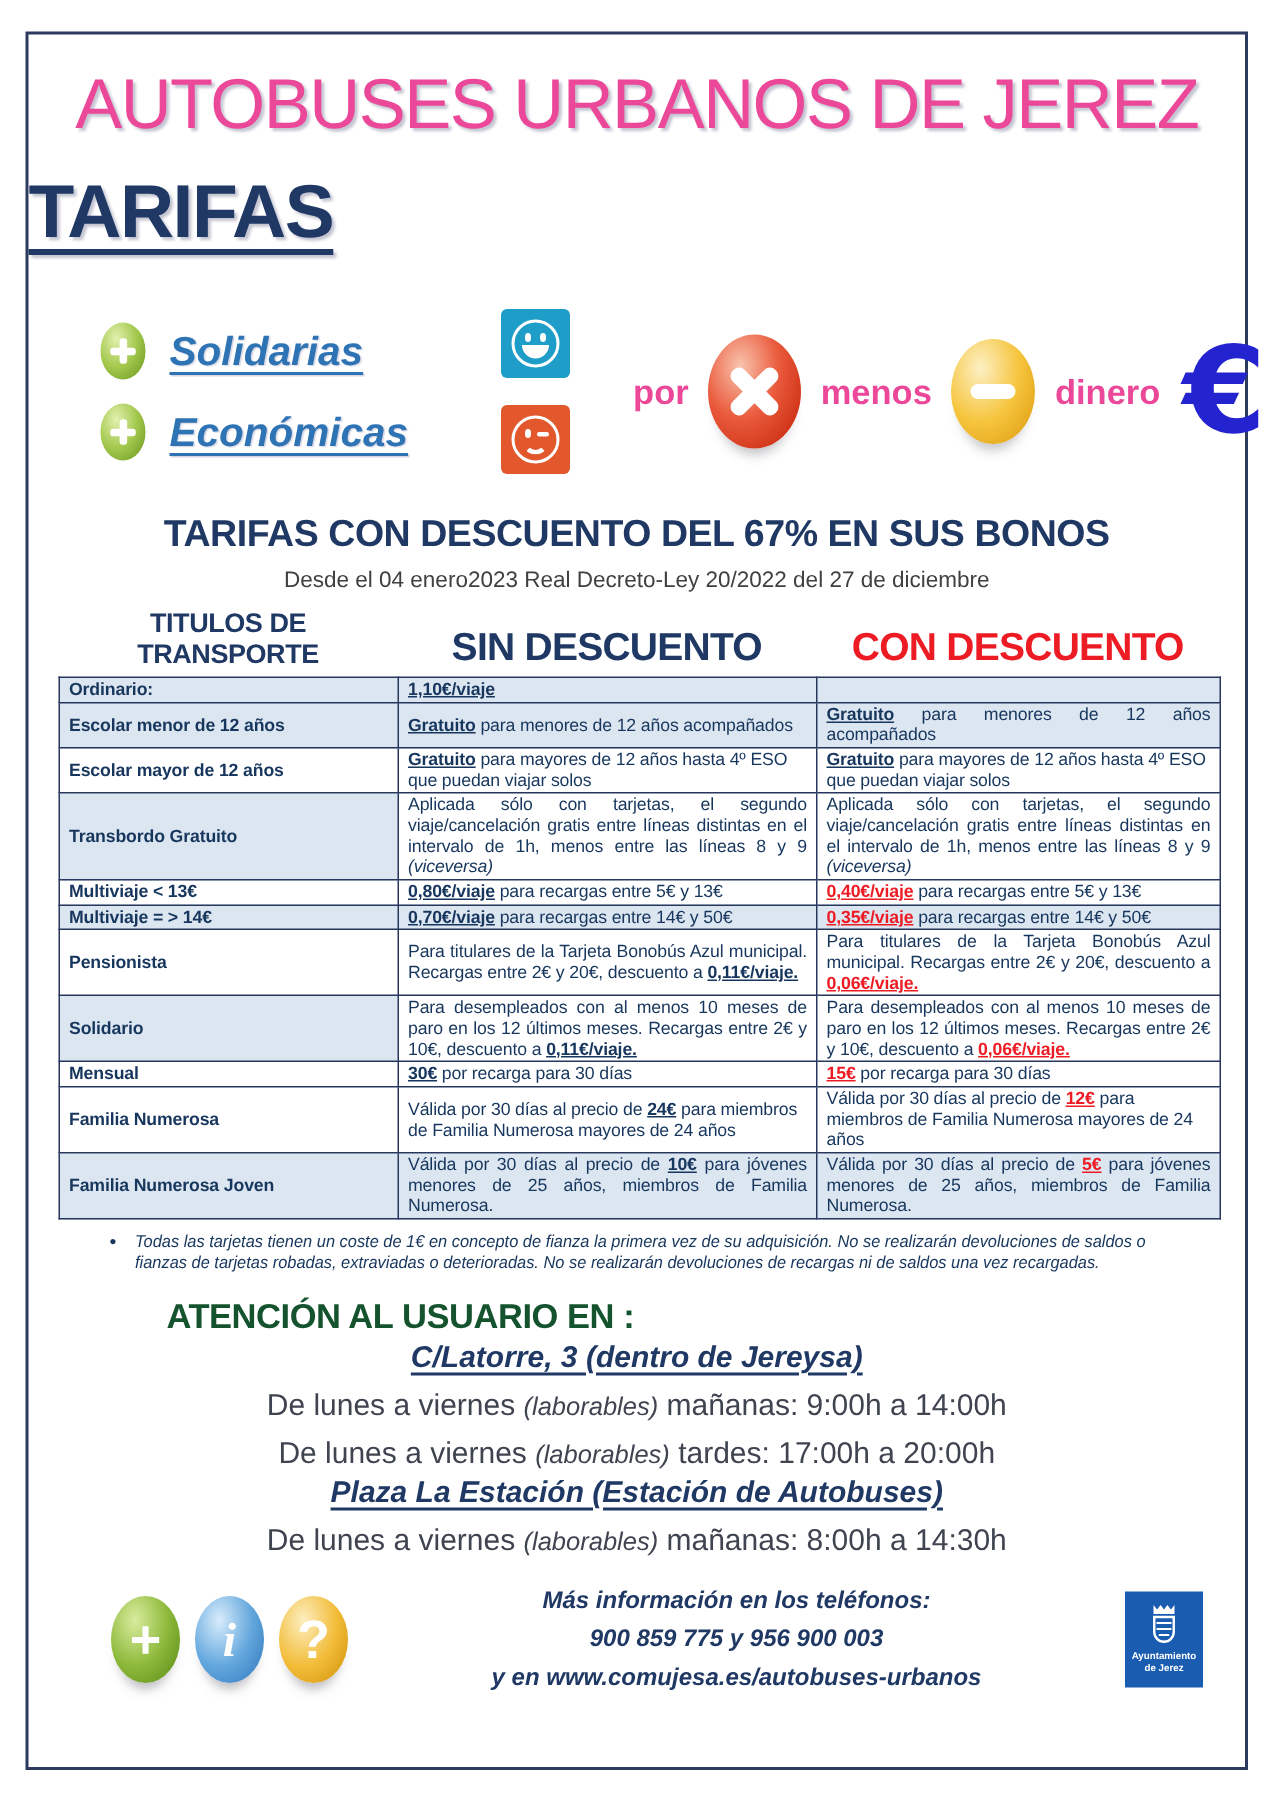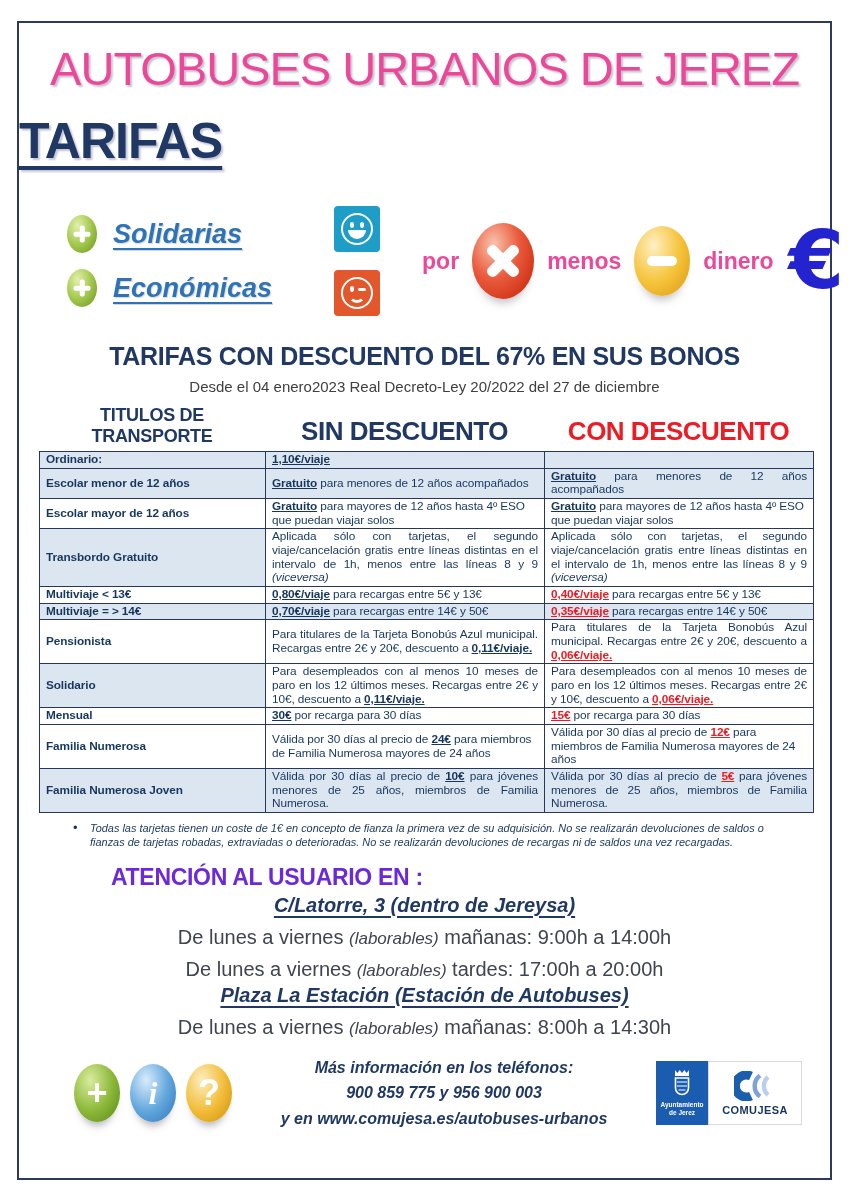--- a/index.html
+++ b/index.html
@@ -76,21 +76,21 @@
   td.fit { font-size:10.7px; letter-spacing:-0.25px; }
   .s-bu { font-weight:bold; text-decoration:underline; }
   .s-bur { font-weight:bold; text-decoration:underline; color:#ed1c24; }
   .s-i { font-style:italic; }
 
   .note { display:flex; margin:8px 26px 0 54px; gap:12px; }
   .note .bullet { color:#17365d; font-size:13px; line-height:1.1; }
   .note-text { font-size:11.4px; font-style:italic; color:#17365d; line-height:1.25;
     transform:scaleX(.96); transform-origin:left; width:104%; }
 
-  .attention-heading { margin:14px 0 0 92px; font-size:23px; font-weight:bold; color:#6d28d9; letter-spacing:-0.3px; }
+  .attention-heading { margin:14px 0 0 92px; font-size:23px; font-weight:bold; color:#14532d; letter-spacing:-0.3px; }
 
   .locations { text-align:center; }
   .loc-name { margin-top:3px; font-size:20px; font-weight:bold; font-style:italic; color:#1f3864;
     text-decoration:underline; text-underline-offset:4px; }
   .sched-line { margin-top:9px; font-size:20px; color:#3f4450; }
   .sched-note { font-style:italic; font-size:17px; }
 
   .footer { display:flex; align-items:center; margin:16px 28px 0 55px; }
   .f-icons { display:flex; gap:10px; align-items:center; }
   .f-oval { width:46px; height:58px; border-radius:50%; display:flex; align-items:center; justify-content:center;
@@ -265,25 +265,17 @@
         </div>
       <div class="f-logos">
         <div class="logo-ayto">
           <svg width="26" height="30" viewBox="0 0 24 30">
             <path d="M5 1 l2.4 3 2.3-3 2.3 3 2.3-3 2.3 3 2.4-3 v6 H5z" fill="#fff"></path>
             <path d="M5.5 9 h13 v10 a6.5 6.5 0 0 1 -6.5 6.5 a6.5 6.5 0 0 1 -6.5 -6.5 z" fill="none" stroke="#fff" stroke-width="1.6"></path>
             <path d="M7 13 h10 M7 17 h10 M8.5 21 h7" stroke="#fff" stroke-width="1.2" fill="none"></path>
           </svg>
           <span class="ayto-text">Ayuntamiento de Jerez</span>
         </div>
-        <div class="logo-comujesa">
-          <svg width="42" height="30" viewBox="0 0 42 30">
-            <path d="M17 5 A11 11 0 1 0 17 25" fill="none" stroke="#1b5eab" stroke-width="9"></path>
-            <path d="M26 4.5 A13 13 0 0 0 26 25.5" fill="none" stroke="#7fa3d6" stroke-width="4.5"></path>
-            <path d="M34 6 A12 12 0 0 0 34 24" fill="none" stroke="#bccfe9" stroke-width="4.5"></path>
-          </svg>
-          <span class="comu-text">COMUJESA</span>
-        </div>
       </div>
     </div>
 
   </div>
 </div>
 
 </body></html>

